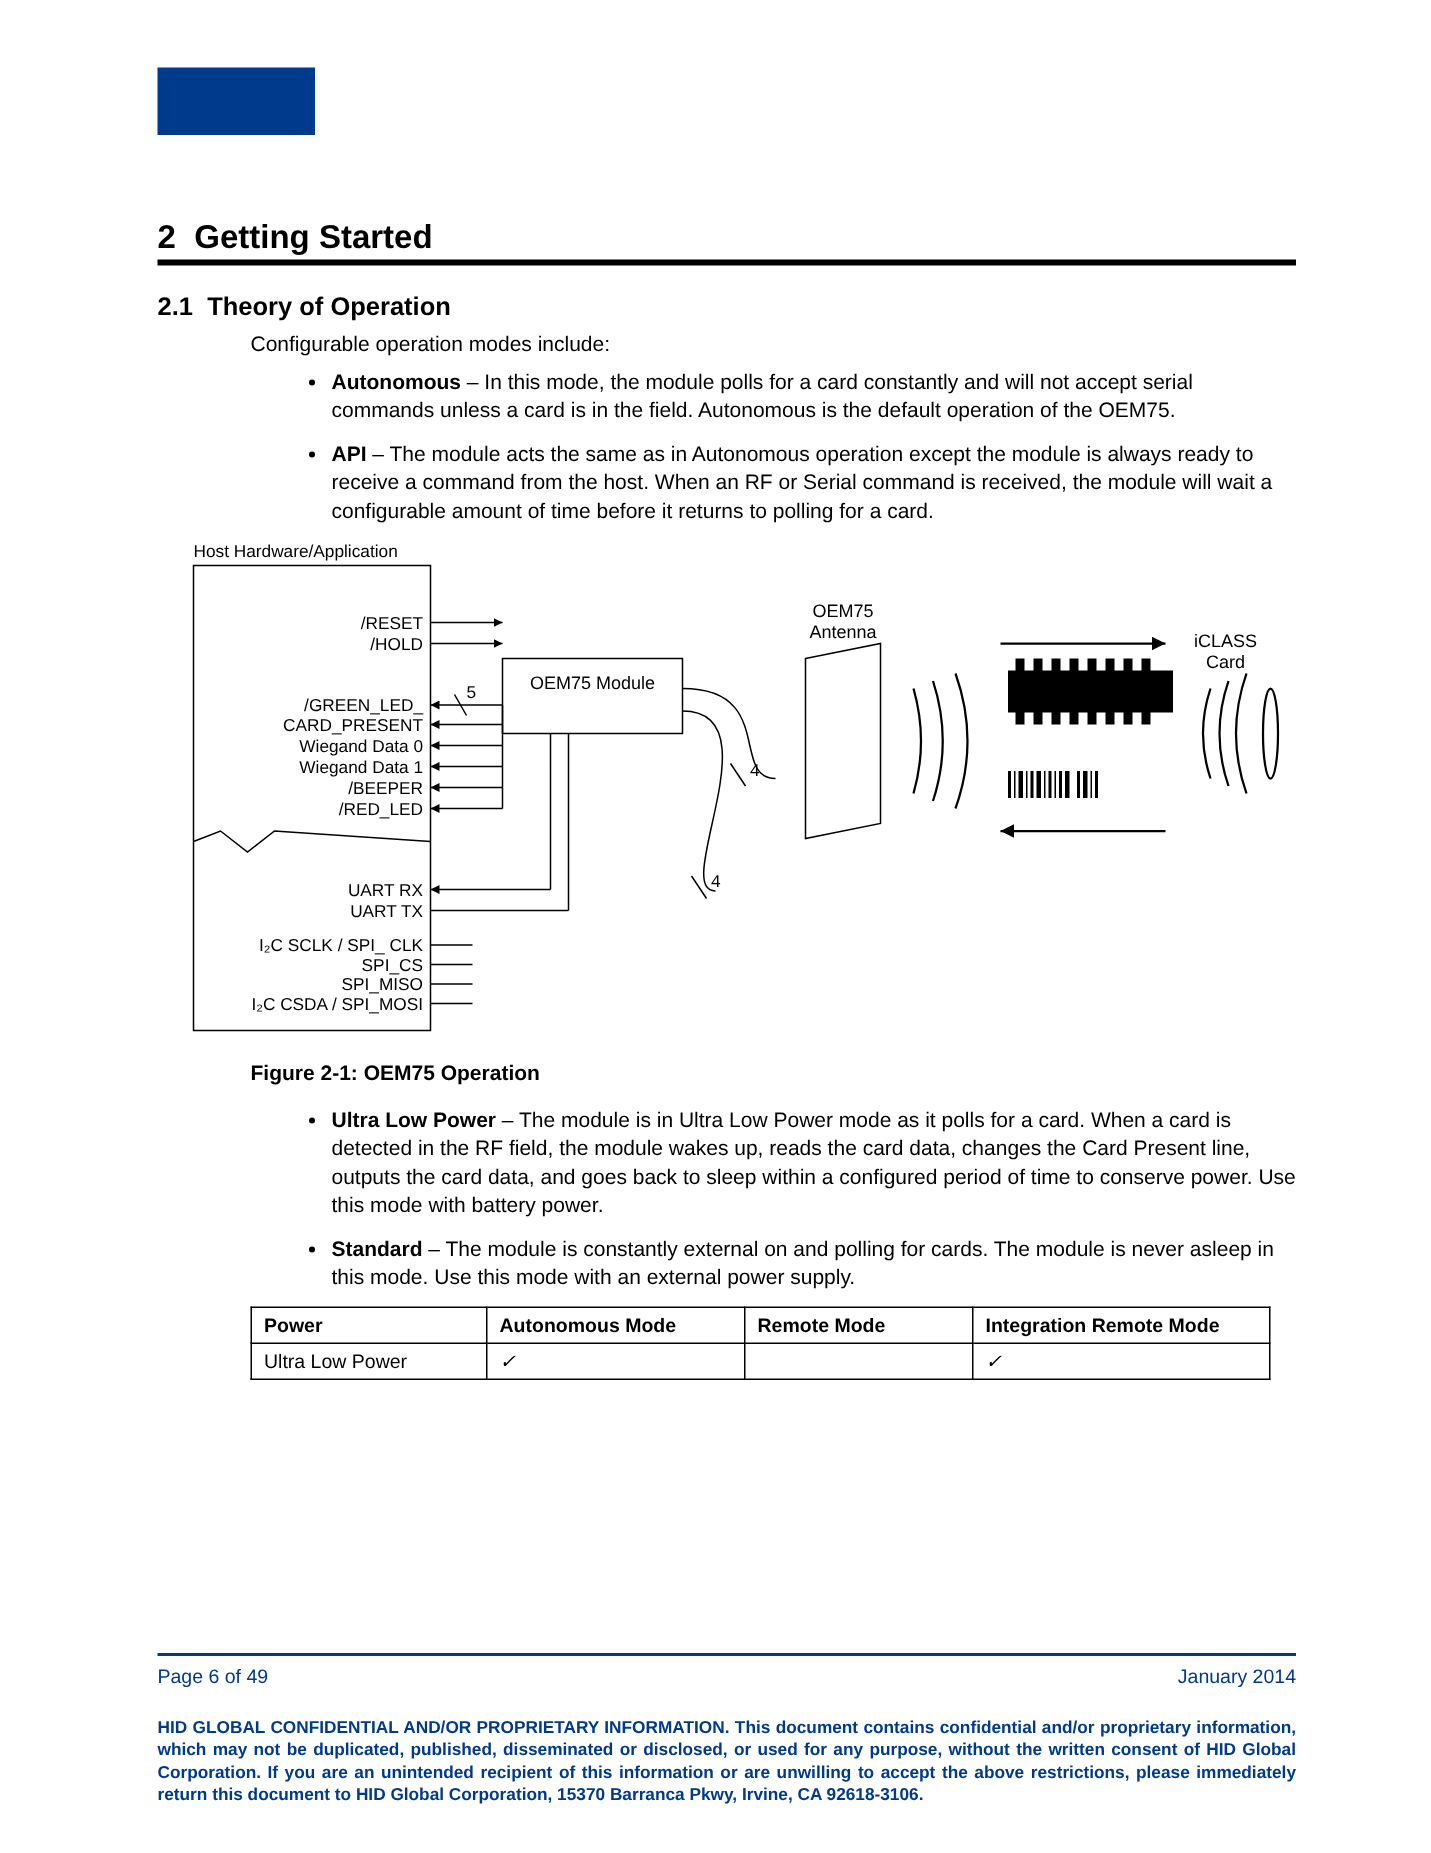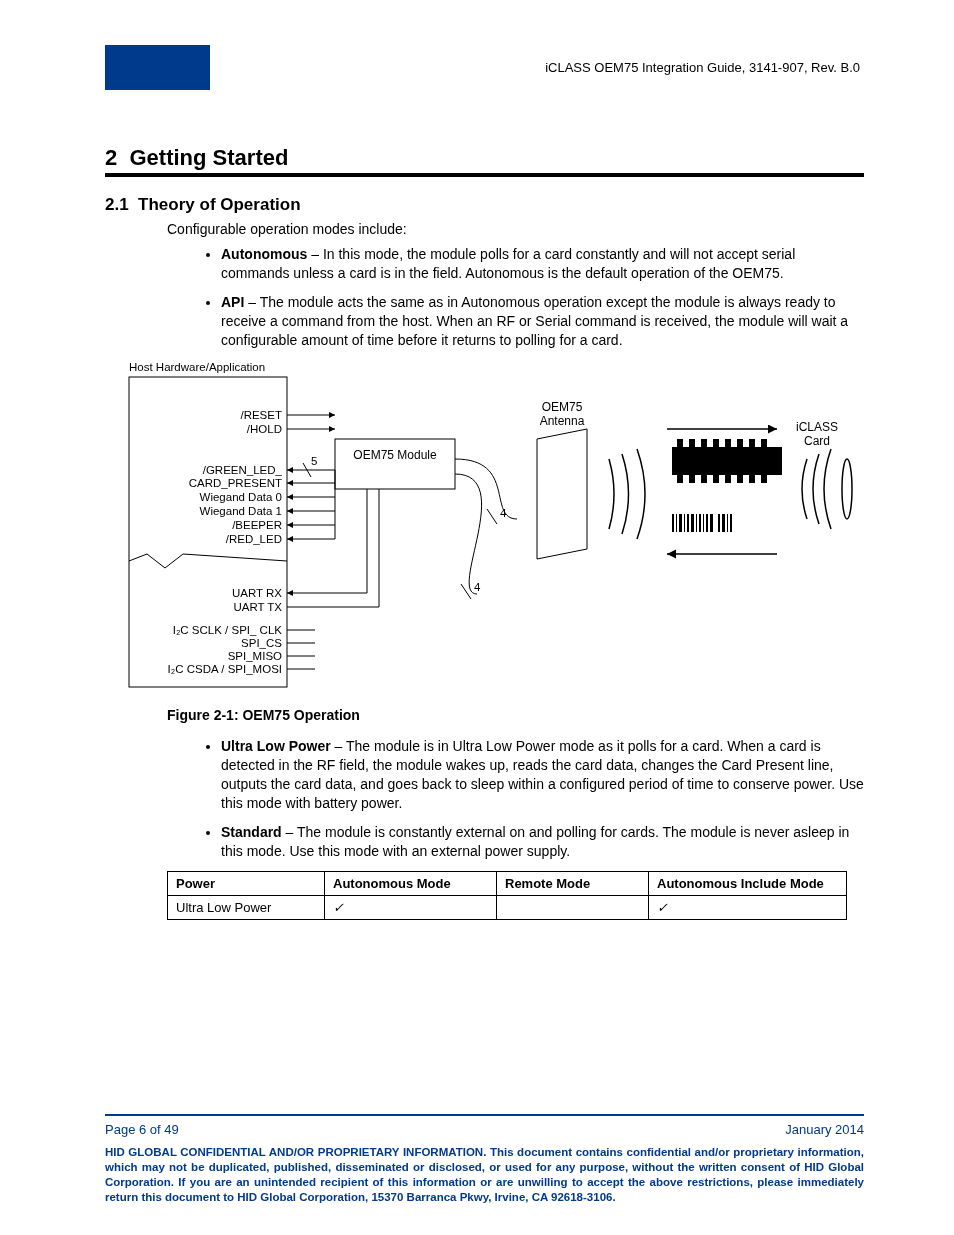--- a/index.html
+++ b/index.html
@@ -93,42 +93,41 @@
     left: 0; right: 0; bottom: 30px;
     padding: 0 90px 0 105px;
   }
   .foot-top {
     border-top: 2px solid #003a8c;
     padding-top: 6px;
     display: flex;
     justify-content: space-between;
     color: #003a8c;
     font-size: 13px;
-    margin-bottom: 8px;
+    margin-bottom: 20px;
   }
   .foot-legal {
     font-size: 11.5px;
     color: #003a8c;
     text-align: justify;
     line-height: 1.3;
     font-weight: bold;
   }
   
   .dl { font-family: Arial, sans-serif; font-size: 11.5px; }
   .dlr { font-family: Arial, sans-serif; font-size: 11.5px; text-anchor: end; }
   .dlc { font-family: Arial, sans-serif; font-size: 12px; text-anchor: middle; }
 </style>
 </head>
 <body>
 
 <div class="page">
 
   <div class="header-bar">
     <div class="blue-block"></div>
-    <div class="header-text">iCLASS OEM75 Integration Guide, 3141-907, Rev. B.0</div>
   </div>
 
   <div class="h1">
     <span>2</span>&nbsp;&nbsp;<span>Getting Started</span>
   </div>
 
   <div class="h2">
     <span>2.1</span>&nbsp;&nbsp;<span>Theory of Operation</span>
   </div>
 
@@ -269,21 +268,21 @@
     <li><span class="bold">Ultra Low Power</span><span> – The module is in Ultra Low Power mode as it polls for a card. When a card is detected in the RF field, the module wakes up, reads the card data, changes the Card Present line, outputs the card data, and goes back to sleep within a configured period of time to conserve power. Use this mode with battery power.</span></li>
     <li><span class="bold">Standard</span><span> – The module is constantly external on and polling for cards. The module is never asleep in this mode. Use this mode with an external power supply.</span></li>
   </ul>
 
   <table class="power">
     <tbody>
         <tr>
       <th style="width:140px">Power</th>
       <th style="width:155px">Autonomous Mode</th>
       <th style="width:135px">Remote Mode</th>
-      <th>Autonomous Include Mode</th>
+      <th>Integration Remote Mode</th>
     </tr>
     <tr>
       <td>Ultra Low Power</td>
       <td class="check">✓</td>
       <td class="check"></td>
       <td class="check">✓</td>
     </tr>
   </tbody>
     </table>
 

